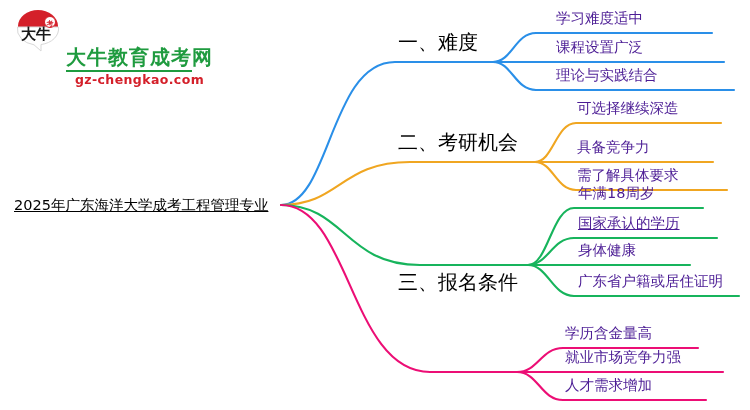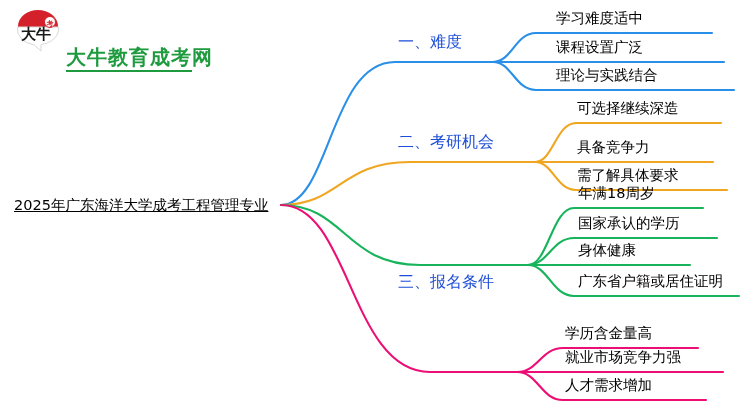--- a/index.html
+++ b/index.html
@@ -22,39 +22,40 @@
   .logo-sub{
     font-size:12.5px;font-weight:bold;color:#d4202a;letter-spacing:.4px;
     line-height:14px;white-space:nowrap;font-family:"DejaVu Sans","Liberation Sans",sans-serif;
   }
 
   
   .node{position:absolute;white-space:nowrap;color:#1a1a1a;}
   .root-label{
     left:14px;top:195px;font-size:14.5px;line-height:20px;color:#000000;text-decoration:underline;
   }
-  .branch-label{font-size:16px;line-height:20px;color:#1d4ed8;}
-  .leaf-label{font-size:14.5px;line-height:20px;color:#000000;}
+  .branch-label{font-size:20px;line-height:20px;color:#000000;}
+  .leaf-label{font-size:14.5px;line-height:20px;color:#4c1d95;}
 </style>
 </head>
 <body>
 
 <div id="canvas">
 
   <div class="logo">
     <svg class="logo-mark" viewBox="0 0 48 46">
       <path d="M4 18 A20 16 0 0 1 44 18 L44 20 L4 20 Z" fill="#d4202a"></path>
       <path d="M3.5 19 L44.5 19 A20.5 16 0 0 1 27 36.5 L27 43 L20 36.8 A20.5 16 0 0 1 3.5 19 Z" fill="#ffffff" stroke="#d8d8d8" stroke-width="1"></path>
       <text x="22" y="31" font-size="15" font-weight="bold" fill="#1a1a1a" text-anchor="middle" font-family="DejaVu Sans, Liberation Sans, sans-serif">大牛</text>
       <circle cx="36" cy="14" r="5.5" fill="#ffffff" stroke="#d4202a" stroke-width="1"></circle>
       <text x="36" y="17.5" font-size="7" font-weight="bold" fill="#d4202a" text-anchor="middle" font-family="DejaVu Sans, Liberation Sans, sans-serif">考</text>
     </svg>
     <div class="logo-text">
       <div class="logo-title">大牛教育成考网</div>
       <div class="logo-rule"></div>
+      <div class="logo-sub">gz-chengkao.com</div>
     </div>
   </div>
 
   <svg class="svg-layer" viewBox="0 0 750 410">
     <g fill="none" stroke-width="2.1" stroke-linecap="round">
 
       <g stroke="#2a8fe8">
         <path d="M281,205 C330,205 330,62 395,62 L493,62"></path>
         <path d="M493,62 C512,62 515,33 536,33 L712,33"></path>
         <path d="M493,62 L724,62"></path>
@@ -92,21 +93,21 @@
   <div class="node leaf-label" style="left:556px;top:37px;">课程设置广泛</div>
   <div class="node leaf-label" style="left:556px;top:65px;">理论与实践结合</div>
 
   <div class="node branch-label" style="left:398px;top:132px;">二、考研机会</div>
   <div class="node leaf-label" style="left:577px;top:98px;">可选择继续深造</div>
   <div class="node leaf-label" style="left:577px;top:137px;">具备竞争力</div>
   <div class="node leaf-label" style="left:577px;top:165px;">需了解具体要求</div>
 
   <div class="node branch-label" style="left:398px;top:235px;margin-top:37px;">三、报名条件</div>
   <div class="node leaf-label" style="left:578px;top:183px;">年满18周岁</div>
-  <div class="node leaf-label" style="left:578px;top:213px;">国家承认的学历</div>
+  <div class="node leaf-label" style="left:578px;top:213px;text-decoration:underline;">国家承认的学历</div>
   <div class="node leaf-label" style="left:578px;top:240px;">身体健康</div>
   <div class="node leaf-label" style="left:578px;top:271px;">广东省户籍或居住证明</div>
 
   <div class="node leaf-label" style="left:565px;top:323px;">学历含金量高</div>
   <div class="node leaf-label" style="left:565px;top:347px;">就业市场竞争力强</div>
   <div class="node leaf-label" style="left:565px;top:375px;">人才需求增加</div>
 
 </div>
 
 </body></html>

